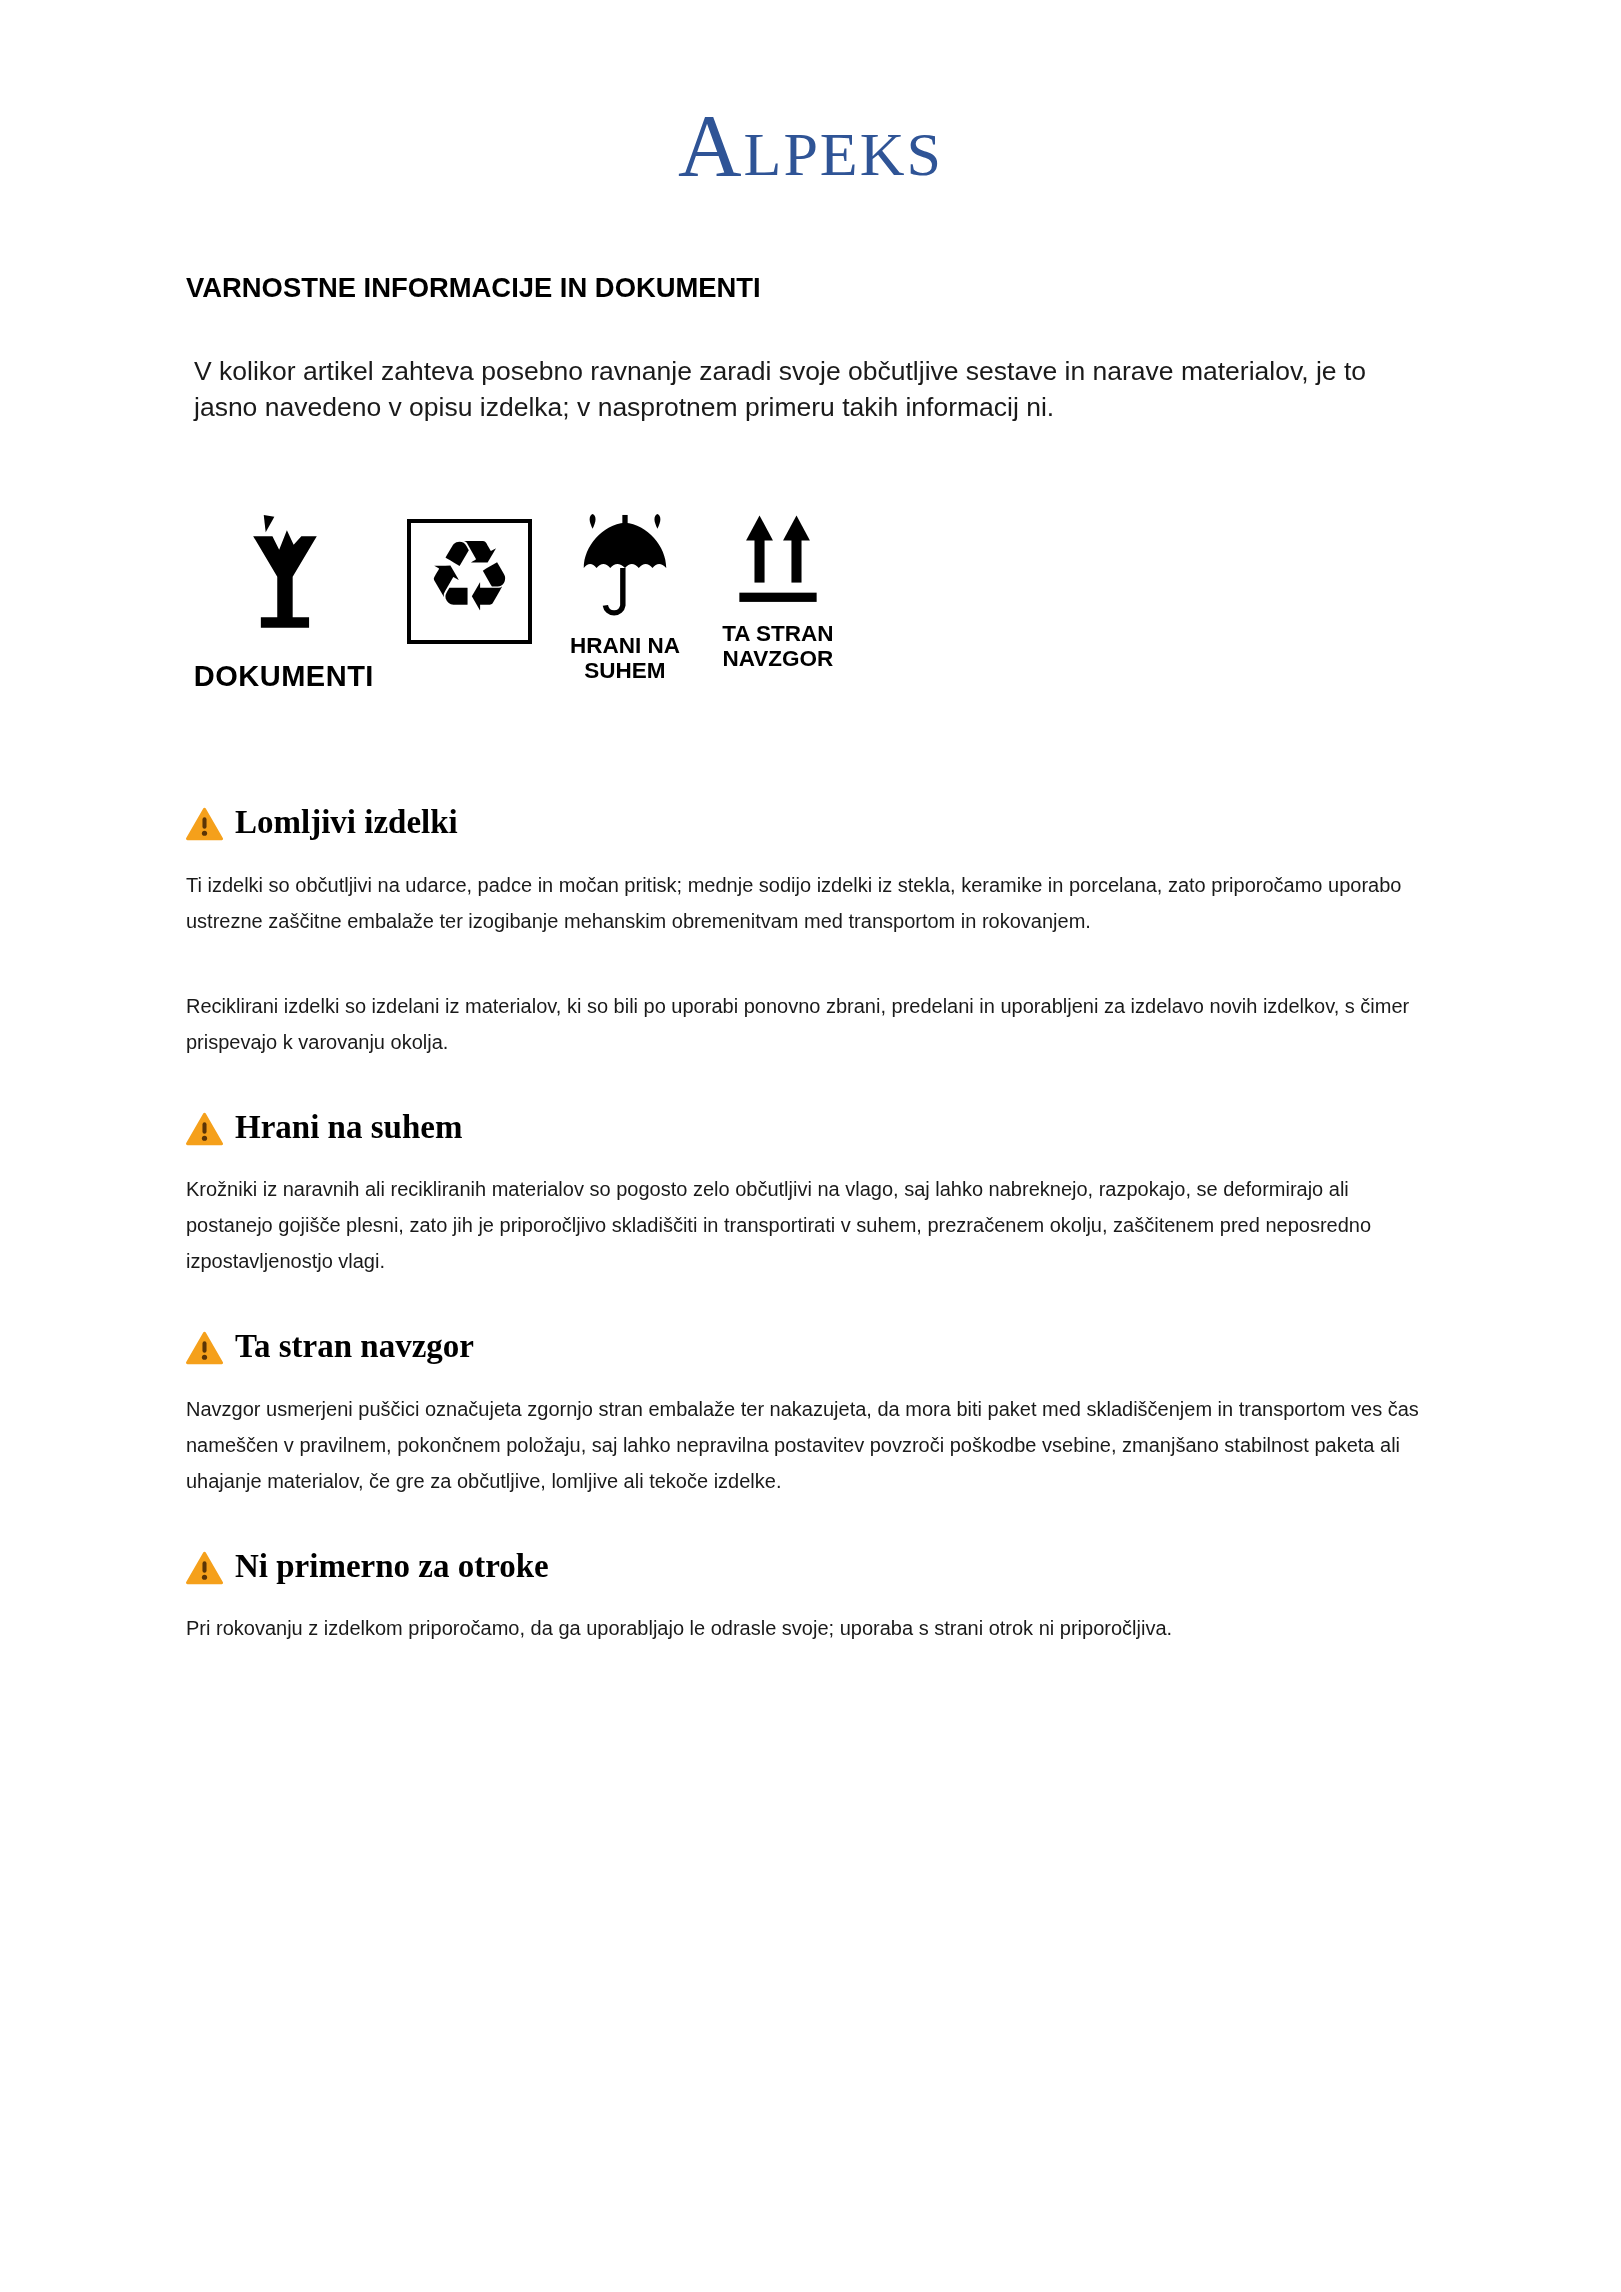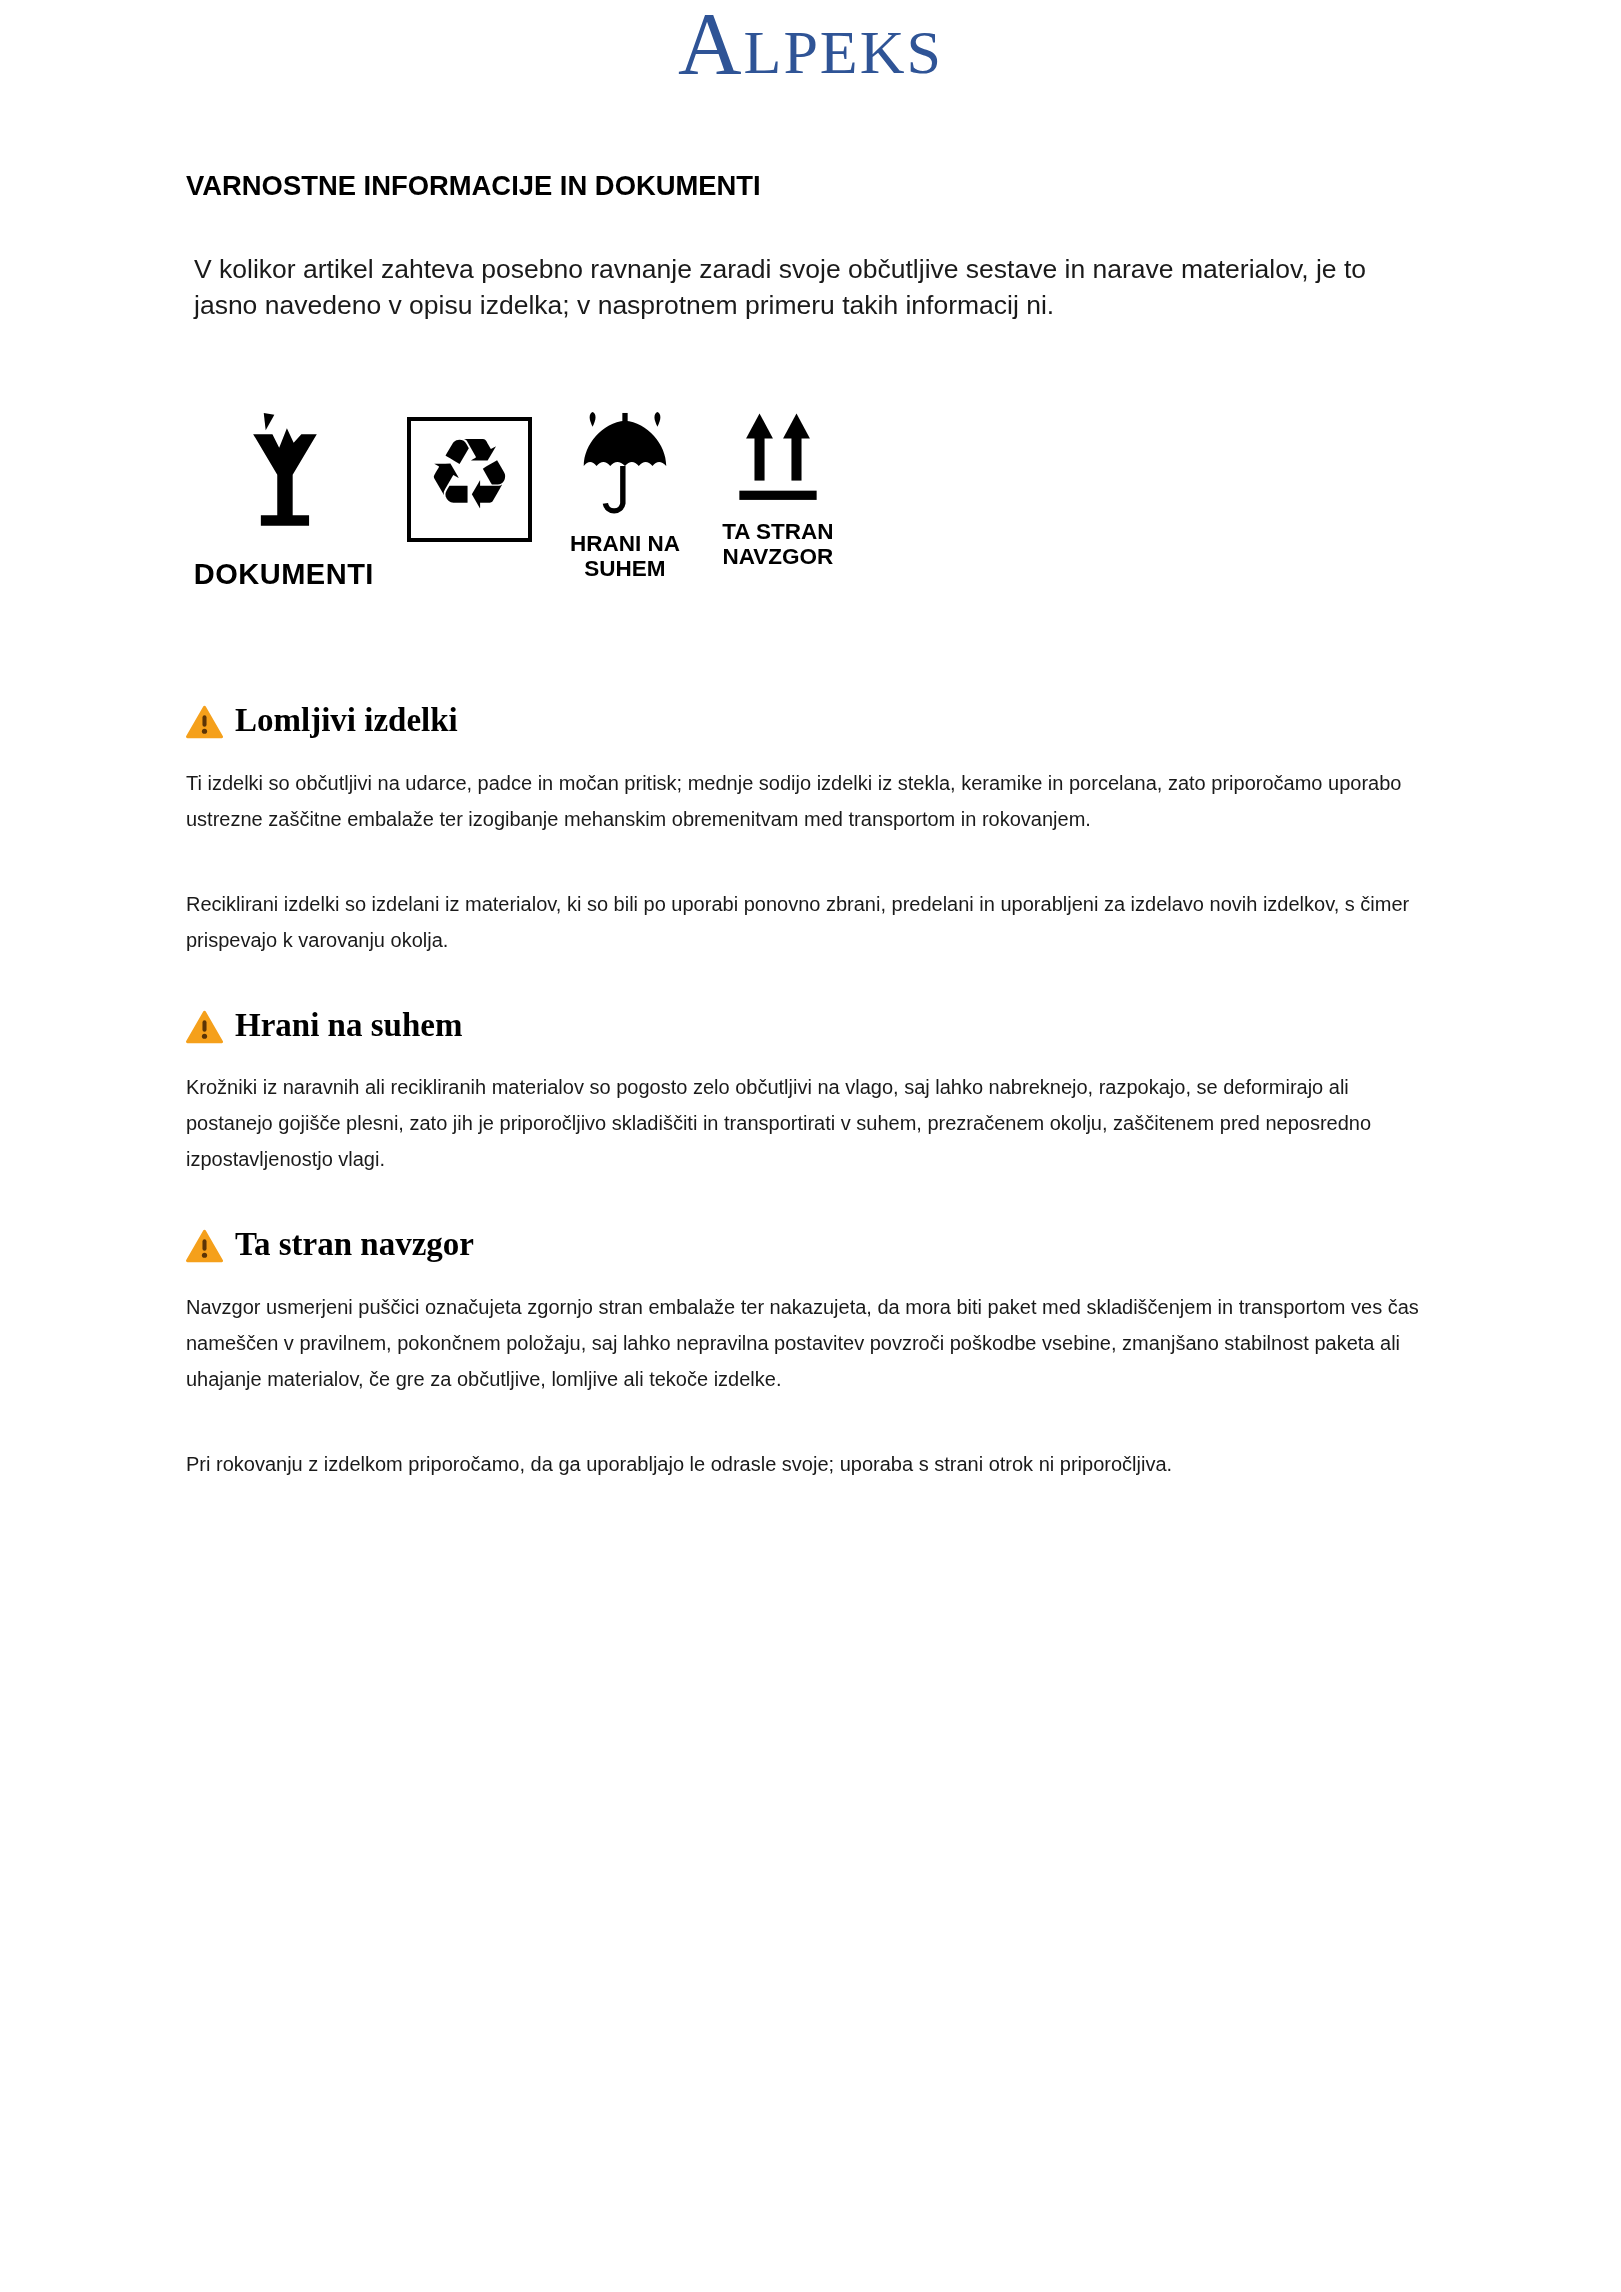--- a/index.html
+++ b/index.html
@@ -1,20 +1,20 @@
 <!DOCTYPE html>
 <html><head>
 <meta charset="utf-8">
 <style>
   *{box-sizing:border-box;}
   html,body{margin:0;padding:0;background:#ffffff;}
   .page{width:1621px;height:2293px;background:#ffffff;font-family:"Liberation Sans",sans-serif;color:#141414;overflow:hidden;}
   .content{padding:0 186px;}
 
-  .logo{text-align:center;line-height:1;}
+  .logo{text-align:center;padding-top:102px;line-height:1;}
   .logo-text{font-family:"Liberation Serif",serif;font-variant:small-caps;font-weight:500;font-size:88px;color:#2f5496;letter-spacing:2px;}
 
   .doc-title{margin:82px 0 0;text-align:left;font-size:27.4px;font-weight:700;color:#000;}
 
   .intro{margin:49px 8px 0;font-size:26.5px;line-height:36px;color:#1a1a1a;}
 
   .symbols{margin-top:88px;display:flex;align-items:flex-start;gap:33px;padding-left:7.8px;}
   .sym{display:flex;flex-direction:column;align-items:center;}
   .sym-icon{display:block;line-height:0;}
   .sym-label{font-weight:700;text-align:center;margin-top:9.8px;font-size:22.5px;line-height:1.12;color:#000;}
@@ -130,18 +130,28 @@
             <rect x="44.5" y="28" width="11" height="31" rx="5.5" fill="#5b3406"></rect>
             <circle cx="50" cy="71" r="7" fill="#5b3406"></circle>
           </svg>
         </span>
         <span class="sect-title">Ta stran navzgor</span>
       </div>
       <p class="sect-body">Navzgor usmerjeni puščici označujeta zgornjo stran embalaže ter nakazujeta, da mora biti paket med skladiščenjem in transportom ves čas nameščen v pravilnem, pokončnem položaju, saj lahko nepravilna postavitev povzroči poškodbe vsebine, zmanjšano stabilnost paketa ali uhajanje materialov, če gre za občutljive, lomljive ali tekoče izdelke.</p>
     </div>
 
     <div class="sect">
+      <div class="sect-head">
+        <span class="warn">
+          <svg width="37" height="34" viewBox="0 0 100 92" xmlns="http://www.w3.org/2000/svg">
+            <polygon points="50,6 96,86 4,86" fill="#f5a01b" stroke="#f5a01b" stroke-width="8" stroke-linejoin="round"></polygon>
+            <rect x="44.5" y="28" width="11" height="31" rx="5.5" fill="#5b3406"></rect>
+            <circle cx="50" cy="71" r="7" fill="#5b3406"></circle>
+          </svg>
+        </span>
+        <span class="sect-title">Ni primerno za otroke</span>
+      </div>
       <p class="sect-body">Pri rokovanju z izdelkom priporočamo, da ga uporabljajo le odrasle svoje; uporaba s strani otrok ni priporočljiva.</p>
     </div>
 
   </div>
 </div>
 
 
 </body></html>

